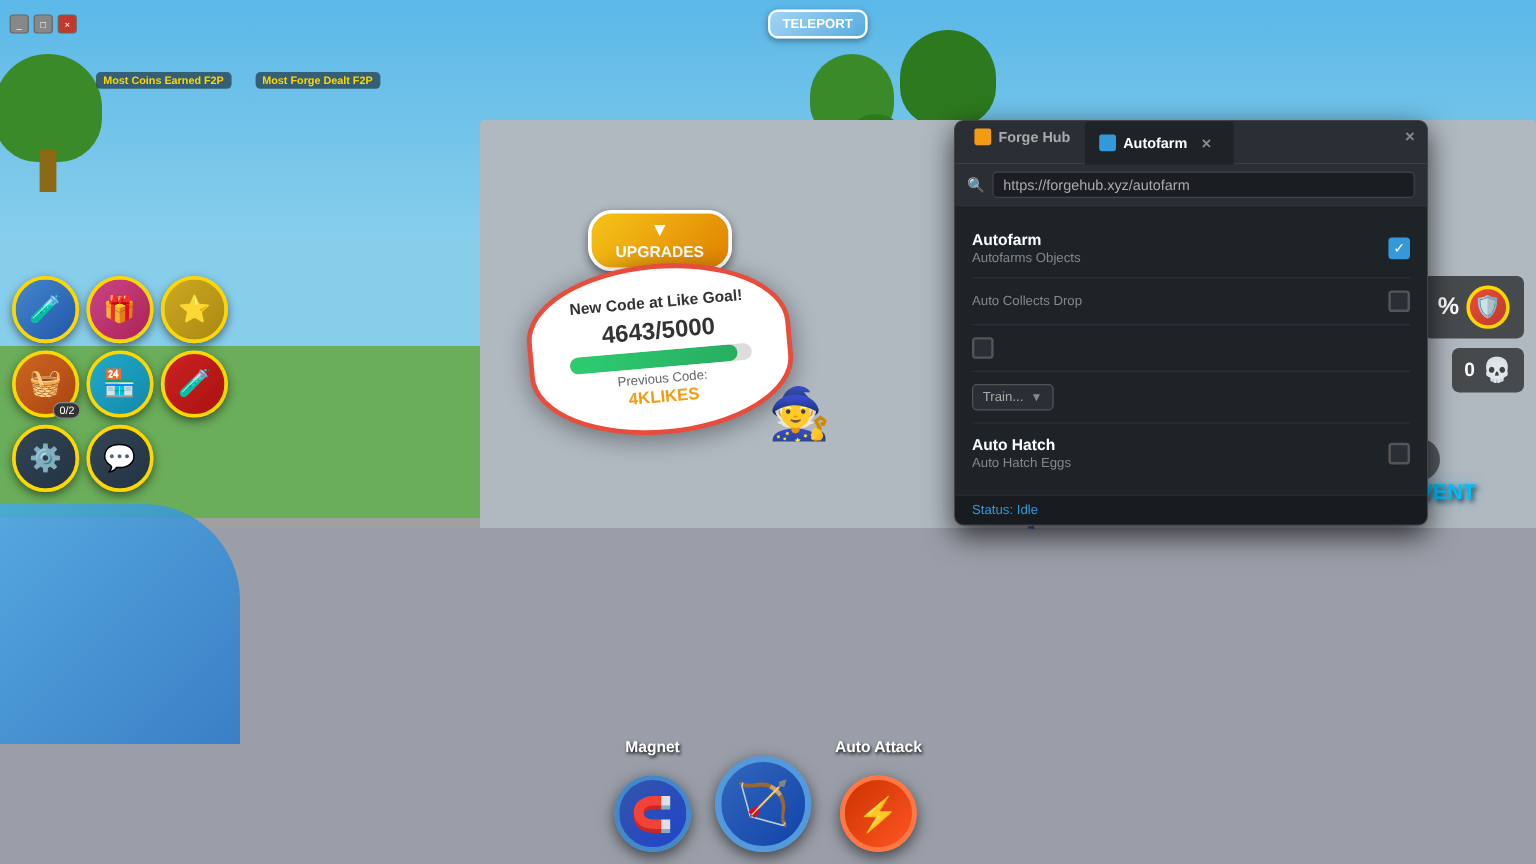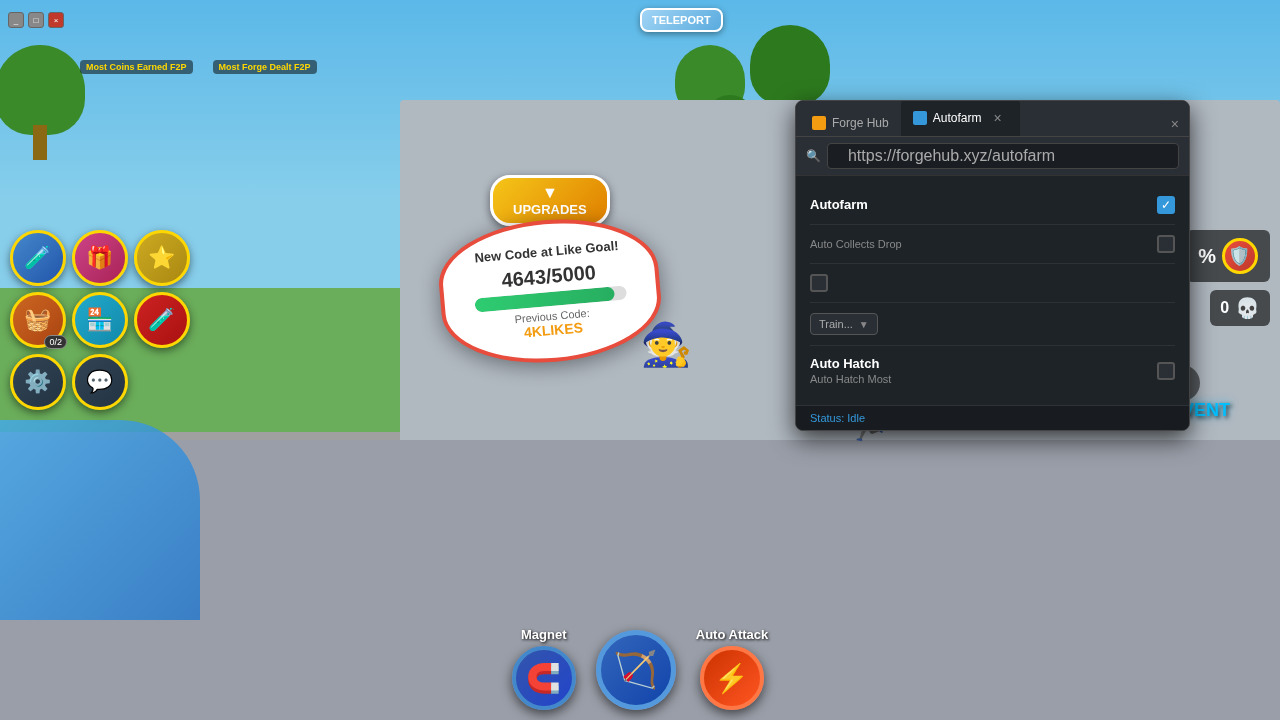--- a/index.html
+++ b/index.html
@@ -271,25 +271,26 @@
       background: #1e2328;
       border-radius: 8px;
       border: 1px solid #444;
       box-shadow: 0 8px 24px rgba(0,0,0,0.7);
       overflow: hidden;
     }
 
     
     .panel-tabs {
       display: flex;
-      align-items: flex-end;
+      align-items: flex-start;
       background: #2a2f36;
       border-bottom: 1px solid #444;
       padding: 0 4px;
       height: 36px;
+      font-weight: bold;
     }
     .panel-tab {
       padding: 6px 12px;
       font-size: 12px;
       color: #aaa;
       cursor: pointer;
       border-radius: 4px 4px 0 0;
       display: flex;
       align-items: center;
       gap: 6px;
@@ -331,23 +332,23 @@
     }
     .panel-address-icon {
       color: #888;
       font-size: 12px;
     }
     .panel-address-bar {
       flex: 1;
       background: #1a1e23;
       border: 1px solid #444;
       border-radius: 4px;
-      padding: 3px 20px;
+      padding: 3px 8px;
       color: #aaa;
-      font-size: 16px;
+      font-size: 12px;
     }
 
     
     .panel-content {
       padding: 10px 14px;
       background: #1e2328;
     }
 
     .panel-item {
       display: flex;
@@ -536,21 +537,21 @@
       align-items: flex-end;
       justify-content: center;
       padding-bottom: 10px;
       gap: 20px;
     }
 
     .bottom-skill {
       display: flex;
       flex-direction: column;
       align-items: center;
-      gap: 4px;
+      gap: 16px;
     }
     .skill-label {
       color: white;
       font-size: 13px;
       font-weight: bold;
       text-shadow: 1px 1px 3px #000;
     }
     .skill-btn {
       width: 64px;
       height: 64px;
@@ -721,20 +722,21 @@
   <div class="panel-address">
     <span class="panel-address-icon">🔍</span>
     <div class="panel-address-bar">https://forgehub.xyz/autofarm</div>
   </div>
 
   <div class="panel-content">
 
     <div class="panel-item">
       <div class="panel-item-text">
         <div class="panel-item-title">Autofarm</div>
+        <div class="panel-item-sub">Autofarms Objects</div>
       </div>
       <div class="panel-checkbox checked"></div>
     </div>
 
     <div class="panel-item">
       <div class="panel-item-text">
         <div class="panel-item-sub">Auto Collects Drop</div>
       </div>
       <div class="panel-checkbox"></div>
     </div>
@@ -746,21 +748,21 @@
     <div class="panel-item">
       <div class="panel-select">
         <span>Train...</span>
         <span class="select-arrow">▼</span>
       </div>
     </div>
 
     <div class="panel-item">
       <div class="panel-item-text">
         <div class="panel-item-title">Auto Hatch</div>
-        <div class="panel-item-sub">Auto Hatch Most</div>
+        <div class="panel-item-sub">Auto Hatch Eggs</div>
       </div>
       <div class="panel-checkbox"></div>
     </div>
 
   </div>
 
   <div class="panel-status">Status: Idle</div>
 </div>
 
 <div class="bottom-hud">

